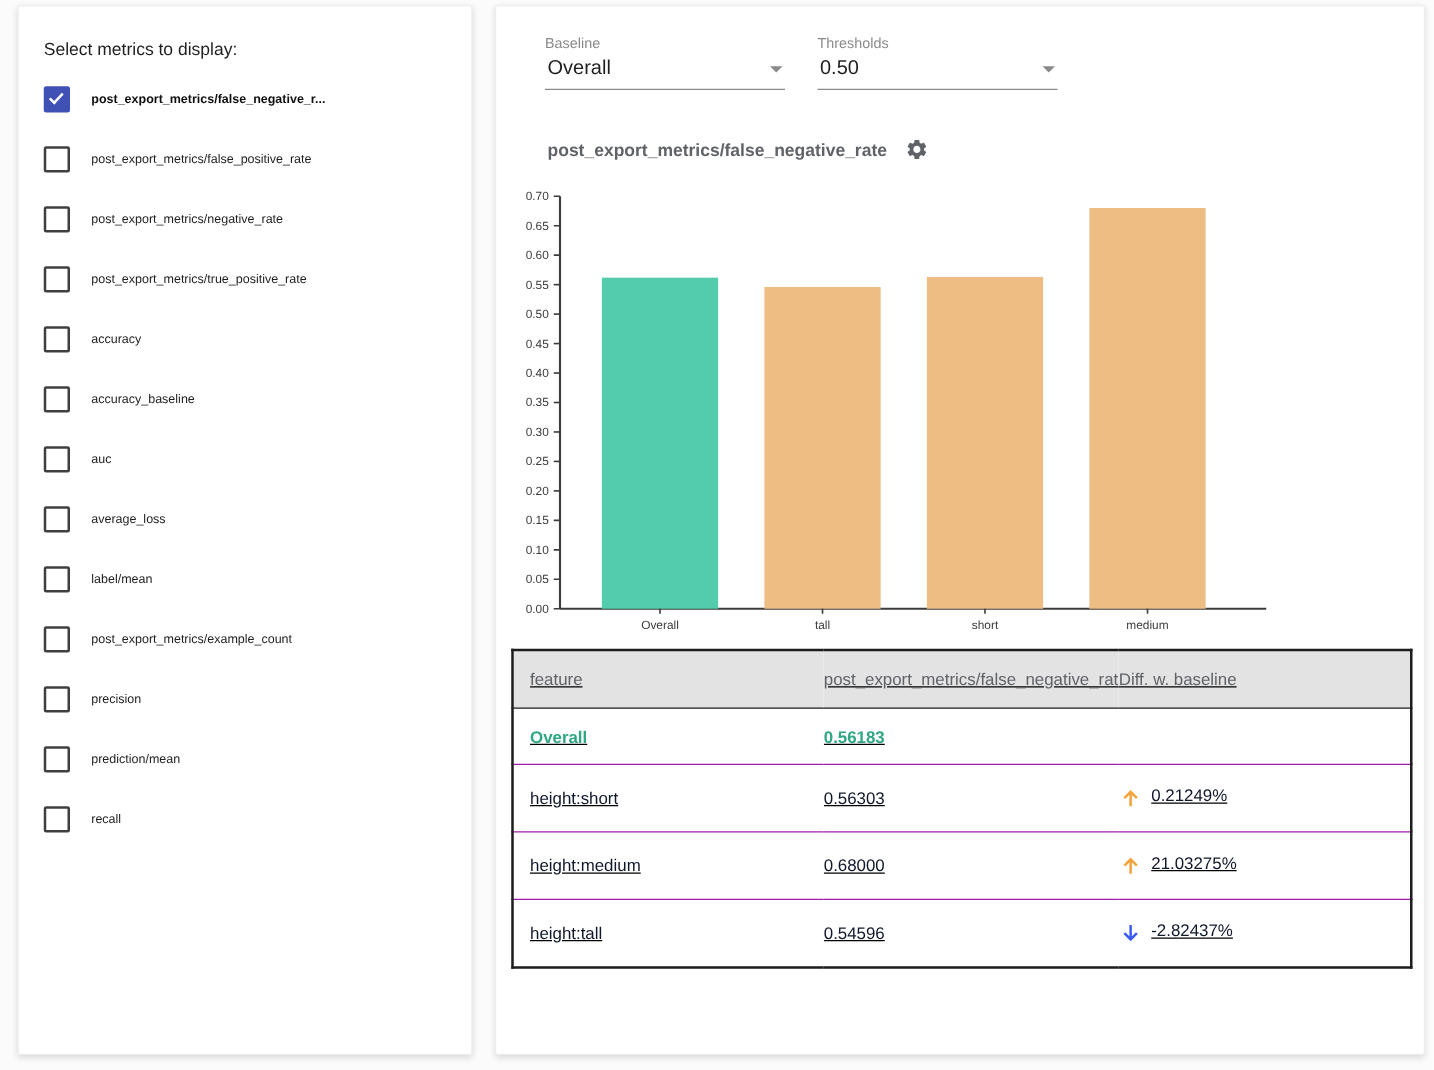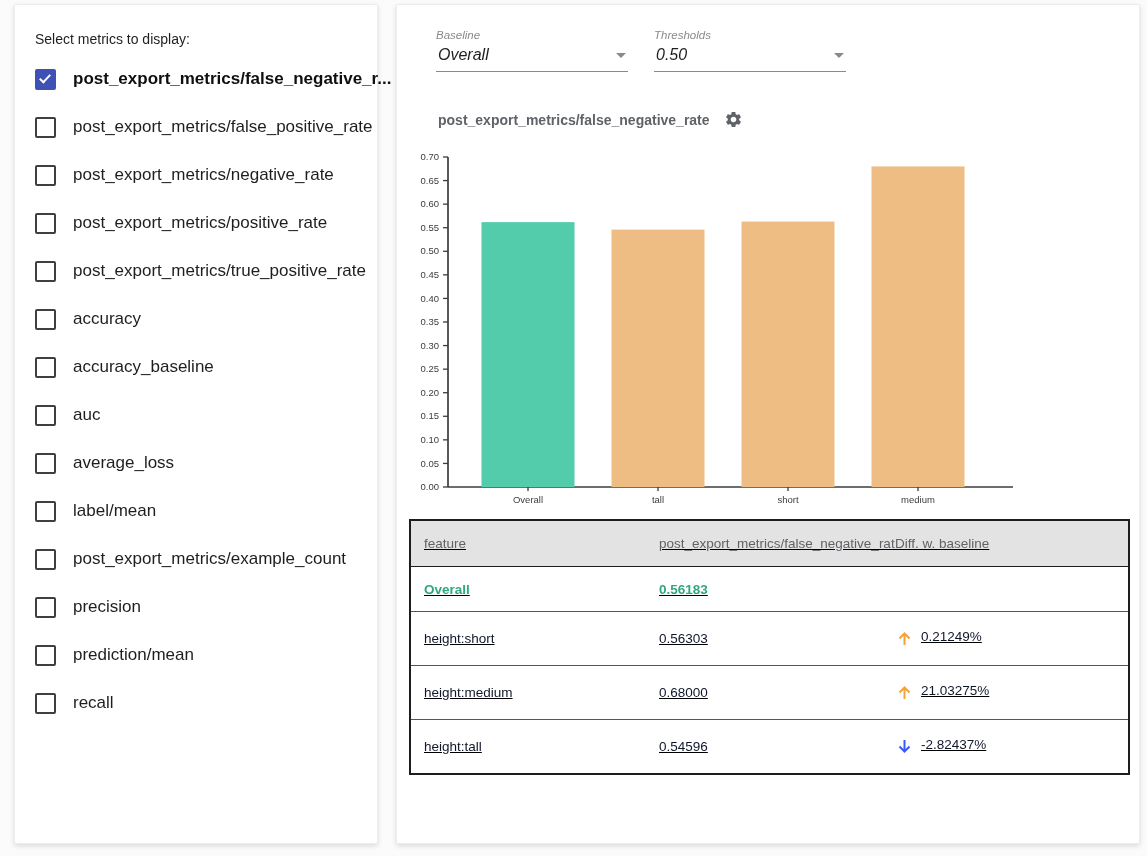--- a/index.html
+++ b/index.html
@@ -25,24 +25,24 @@
   .cb {
     flex:0 0 auto; width:17px; height:17px; box-sizing:content-box;
     border:2px solid #3f3f3f; border-radius:2px; margin-right:17px;
     position:relative; background:#fff;
   }
   .cb.checked { background:#3f51b5; border-color:#3f51b5; }
   .cb.checked::after {
     content:""; position:absolute; left:5px; top:1px; width:4px; height:9px;
     border:solid #fff; border-width:0 2.4px 2.4px 0; transform:rotate(43deg);
   }
-  .cb-label { font-size:17px; color:#1e1e1e; white-space:nowrap; }
+  .cb-label { font-size:10px; color:#1e1e1e; white-space:nowrap; }
   .cb-label.bold { font-weight:bold; color:#0f0f0f; }
 
-  .control { position:absolute; top:24px;font-style:italic; }
+  .control { position:absolute; top:24px; }
   #baseline-control   { left:39px;  width:192px; }
   #thresholds-control { left:257px; width:192px; }
   .control-label { font-size:11.5px; color:#8a8a8a; margin-bottom:3px; }
   .control-value {
     font-size:16px; color:#1f1f1f; border-bottom:1px solid #8a8a8a;
     padding:2px 14px 7px 2px; position:relative; cursor:pointer;
   }
   .caret {
     position:absolute; right:2px; top:9px; width:0; height:0;
     border-left:5px solid transparent; border-right:5px solid transparent;
@@ -88,24 +88,20 @@
         <span class="cb checked"></span>
         <span class="cb-label bold">post_export_metrics/false_negative_r...</span>
       </div>
       <div class="metric-item">
         <span class="cb"></span>
         <span class="cb-label">post_export_metrics/false_positive_rate</span>
       </div>
       <div class="metric-item">
         <span class="cb"></span>
         <span class="cb-label">post_export_metrics/negative_rate</span>
-      </div>
-      <div class="metric-item">
-        <span class="cb"></span>
-        <span class="cb-label">post_export_metrics/positive_rate</span>
       </div>
       <div class="metric-item">
         <span class="cb"></span>
         <span class="cb-label">post_export_metrics/true_positive_rate</span>
       </div>
       <div class="metric-item">
         <span class="cb"></span>
         <span class="cb-label">accuracy</span>
       </div>
       <div class="metric-item">

